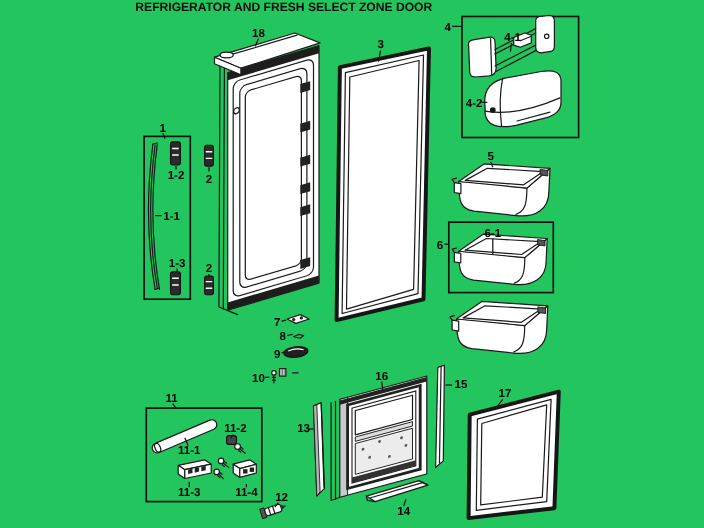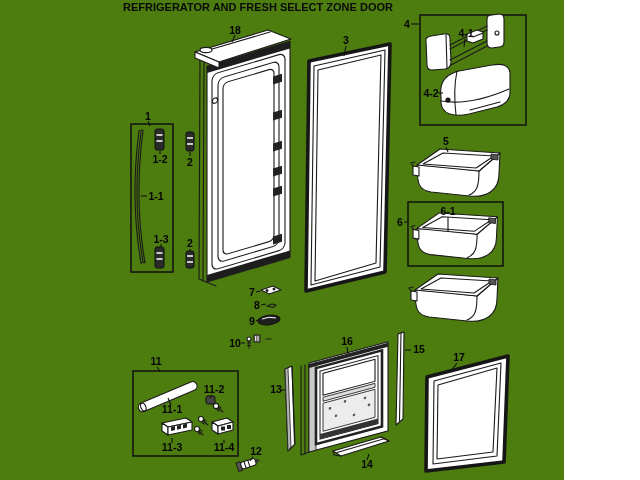--- a/index.html
+++ b/index.html
@@ -1,16 +1,16 @@
 <!DOCTYPE html>
 <html><head>
 <meta charset="utf-8">
 <style>
   html,body{margin:0;padding:0;background:#fff;}
-  .canvas{position:relative;width:564px;height:480px;background:#4d7c0f;overflow:hidden;
+  .canvas{position:relative;width:640px;height:480px;background:#22c55e;overflow:hidden;
           font-family:"Liberation Sans", sans-serif;}
   .title{position:absolute;left:0;top:1px;width:516px;text-align:center;
          font-size:11px;font-weight:bold;letter-spacing:0px;color:#0a0a0a;
          font-family:"Liberation Sans", sans-serif;}
   svg{position:absolute;left:0;top:0;}
   .ln{stroke:#1a1a1a;fill:none;stroke-width:1.1;stroke-linejoin:round;stroke-linecap:round;}
   .fw{fill:#ffffff;stroke:#1a1a1a;stroke-width:1.1;stroke-linejoin:round;}
   .boxln{fill:none;stroke:#111;stroke-width:1.5;}
   .thick{fill:#ffffff;stroke:#161616;stroke-width:3.6;stroke-linejoin:round;}
   .tick{stroke:#111;stroke-width:1.1;fill:none;}

